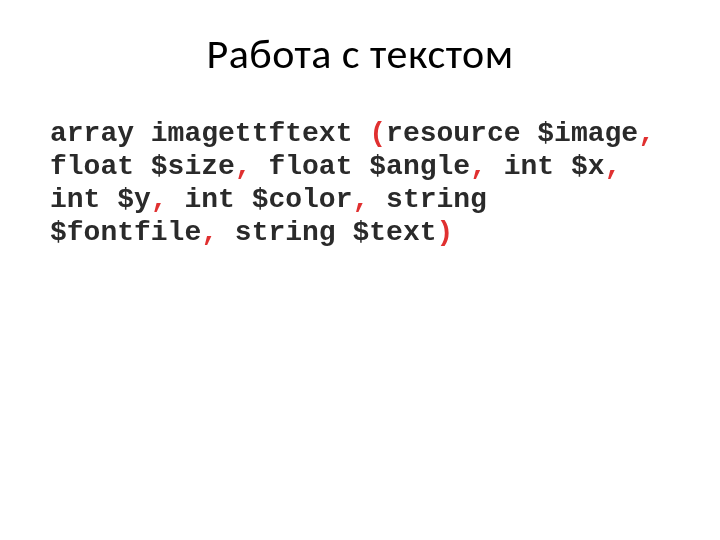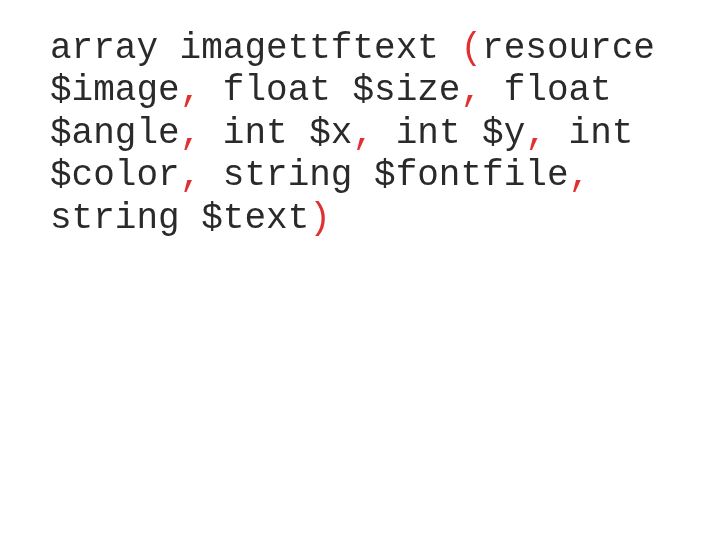--- a/index.html
+++ b/index.html
@@ -22,28 +22,30 @@
     .title {
       font-size: 42px;
       font-weight: 400;
       color: #000000;
       text-align: center;
       margin-bottom: 38px;
       letter-spacing: 0.5px;
     }
     .code-block {
       font-family: Consolas, 'Courier New', monospace;
-      font-size: 36px;
+      font-size: 28px;
       line-height: 1.18;
       color: #2a2a2a;
       white-space: pre-wrap;
       word-wrap: break-word;
+      font-weight: bold;
     }
     .punct {
       color: #e03030;
     }
   </style>
 </head>
 <body>
 
 <div class="slide">
+  <h1 class="title">Работа с текстом</h1>
   <div class="code-block"><span>array imagettftext </span><span class="punct">(</span><span>resource $image</span><span class="punct">,</span><span> float $size</span><span class="punct">,</span><span> float $angle</span><span class="punct">,</span><span> int $x</span><span class="punct">,</span><span> int $y</span><span class="punct">,</span><span> int $color</span><span class="punct">,</span><span> string $fontfile</span><span class="punct">,</span><span> string $text</span><span class="punct">)</span></div>
 </div>
 
 </body></html>

